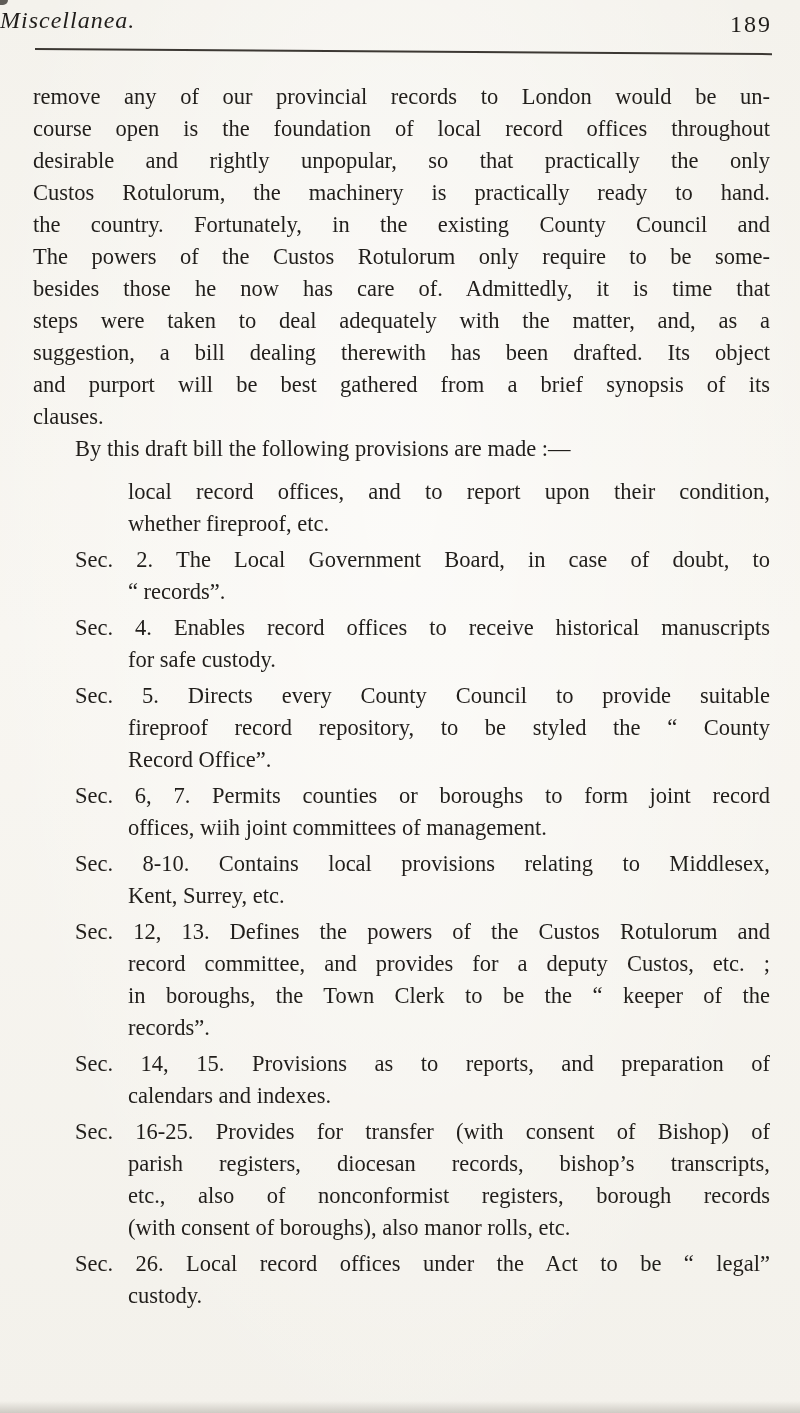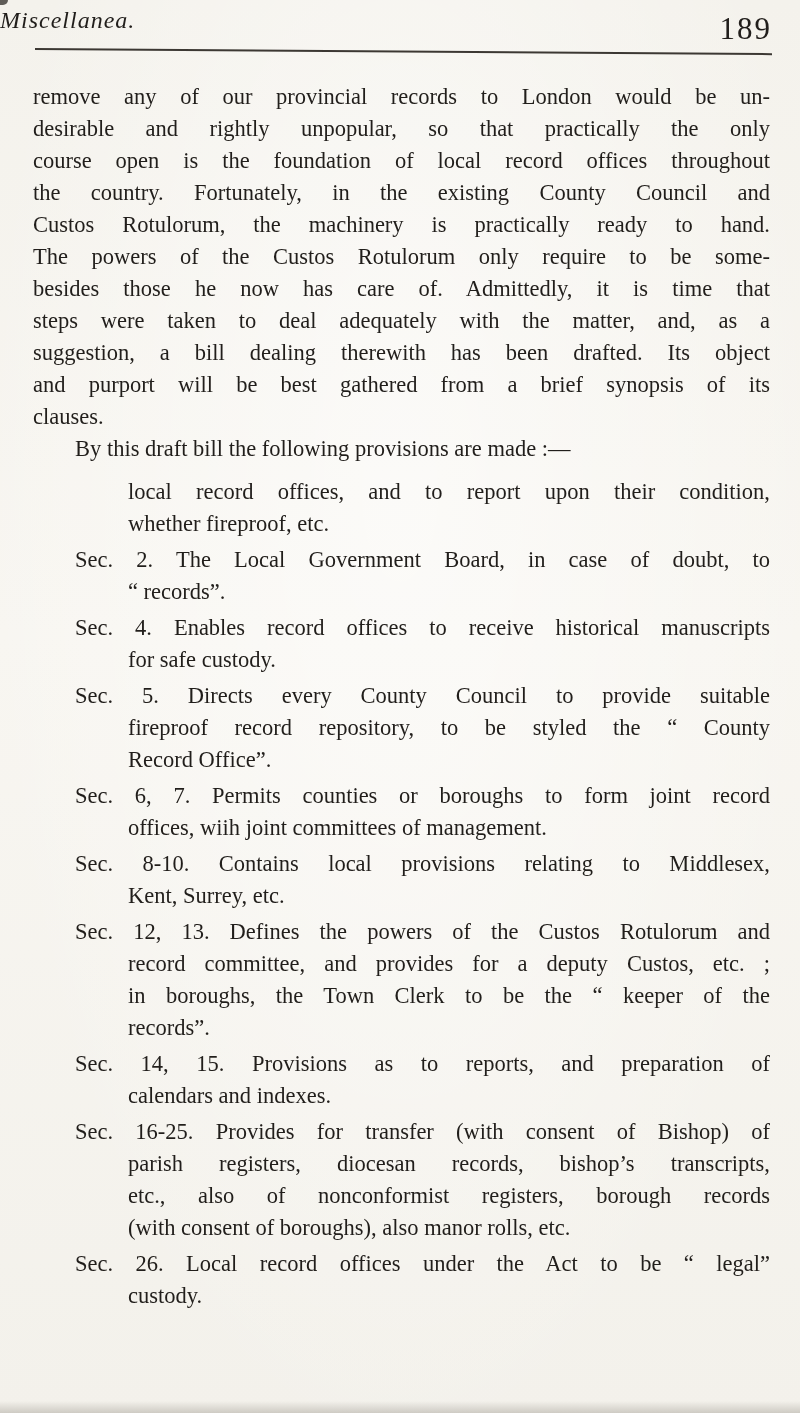--- a/index.html
+++ b/index.html
@@ -16,21 +16,21 @@
     position: absolute; top: 0; left: 0; width: 8px; height: 5px;
     background: rgba(45,42,38,0.75); border-radius: 0 0 5px 0;
   }
   .header { position: relative; padding-top: 7px; height: 40px; }
   .title {
     display: block; text-align: left;
     font-style: italic; font-size: 24px; letter-spacing: 1px;
   }
   .pagenum {
     position: absolute; right: 28px; top: 11px;
-    font-size: 31px; letter-spacing: 2px;
+    font-size: 24px; letter-spacing: 2px;
   }
   .rule {
     margin: 1px 28px 0 35px;
     border-top: 2px solid #3c3833;
     transform: rotate(0.4deg); transform-origin: left center;
   }
   .content {
     margin: 31px 30px 0 33px;
     font-size: 22.5px; line-height: 32px;
   }
@@ -55,24 +55,24 @@
   <div class="header">
     <span class="title">Miscellanea.</span>
     <span class="pagenum">189</span>
   </div>
 
   <div class="rule"></div>
 
   <div class="content">
     <div class="paragraph">
         <div class="p-line just">remove any of our provincial records to London would be un-</div>
+        <div class="p-line just">course open is the foundation of local record offices throughout</div>
         <div class="p-line just">desirable and rightly unpopular, so that practically the only</div>
-        <div class="p-line just">course open is the foundation of local record offices throughout</div>
+        <div class="p-line just">Custos Rotulorum, the machinery is practically ready to hand.</div>
         <div class="p-line just">the country. Fortunately, in the existing County Council and</div>
-        <div class="p-line just">Custos Rotulorum, the machinery is practically ready to hand.</div>
         <div class="p-line just">The powers of the Custos Rotulorum only require to be some-</div>
         <div class="p-line just">besides those he now has care of. Admittedly, it is time that</div>
         <div class="p-line just">steps were taken to deal adequately with the matter, and, as a</div>
         <div class="p-line just">suggestion, a bill dealing therewith has been drafted. Its object</div>
         <div class="p-line just">and purport will be best gathered from a brief synopsis of its</div>
         <div class="p-line">clauses.</div>
       </div>
     <div class="intro">By this draft bill the following provisions are made :—</div>
     <div class="sections">
         <div class="sec-item">

